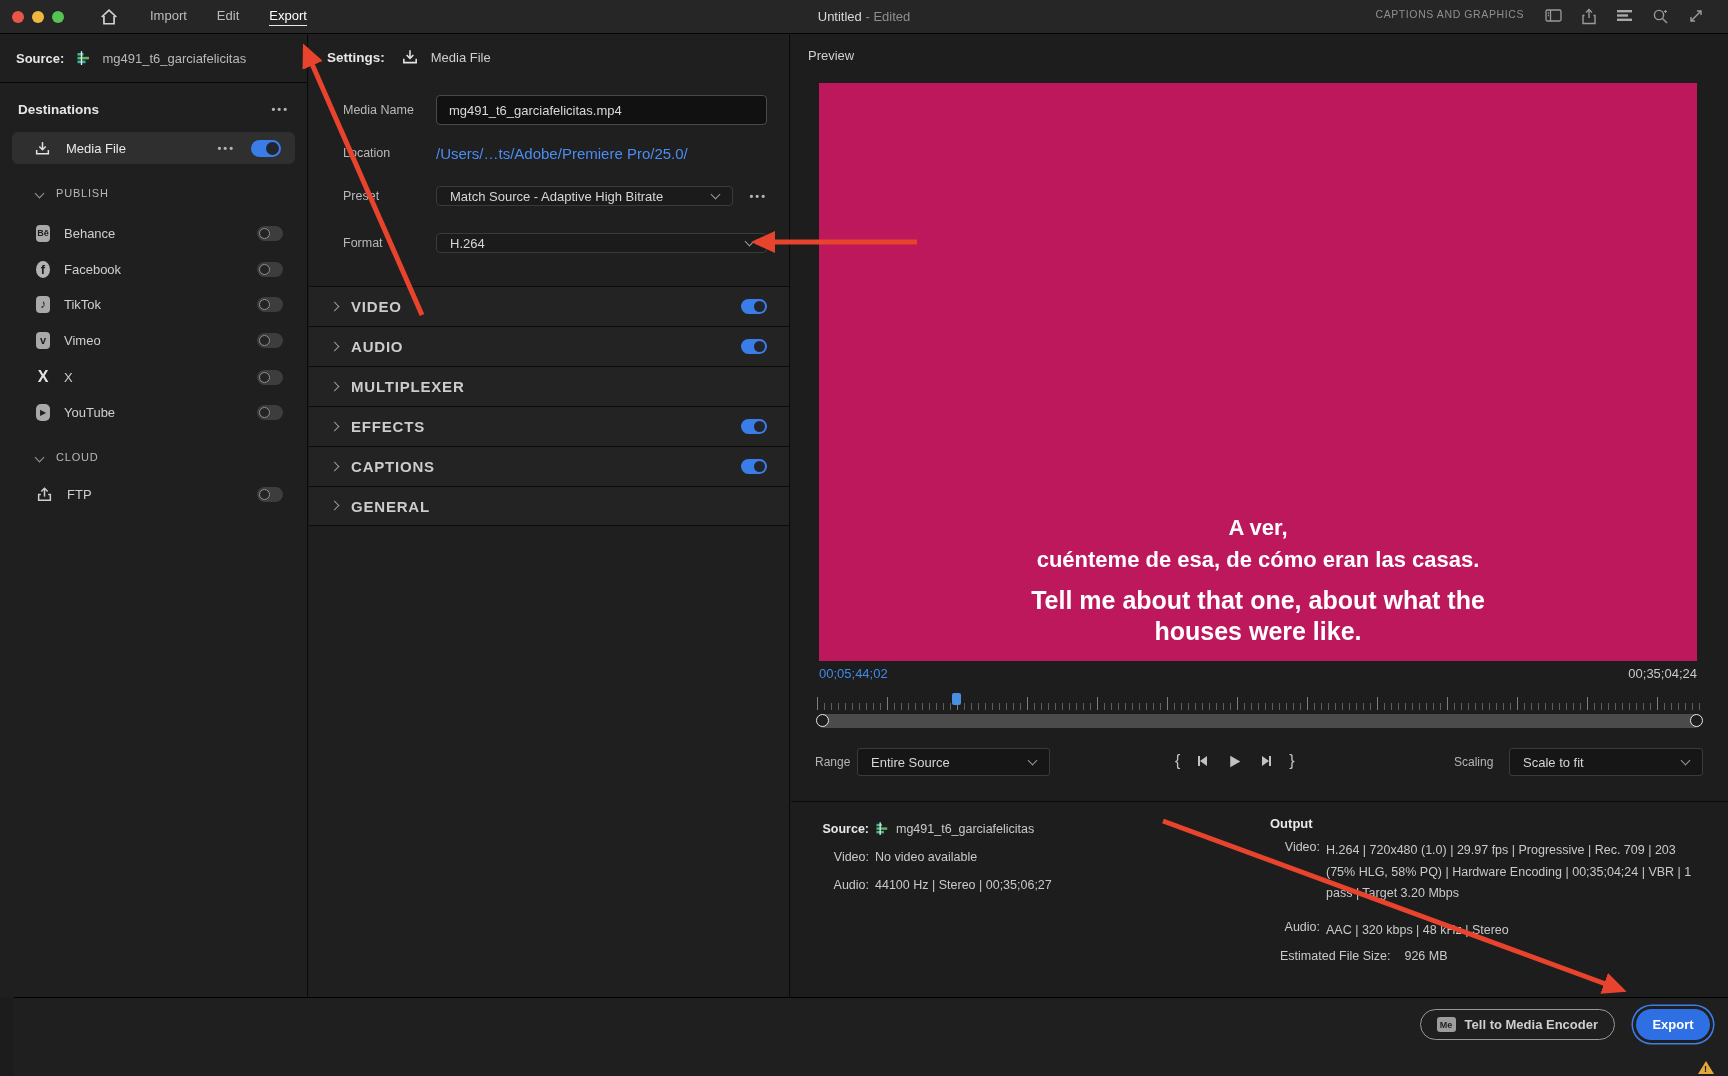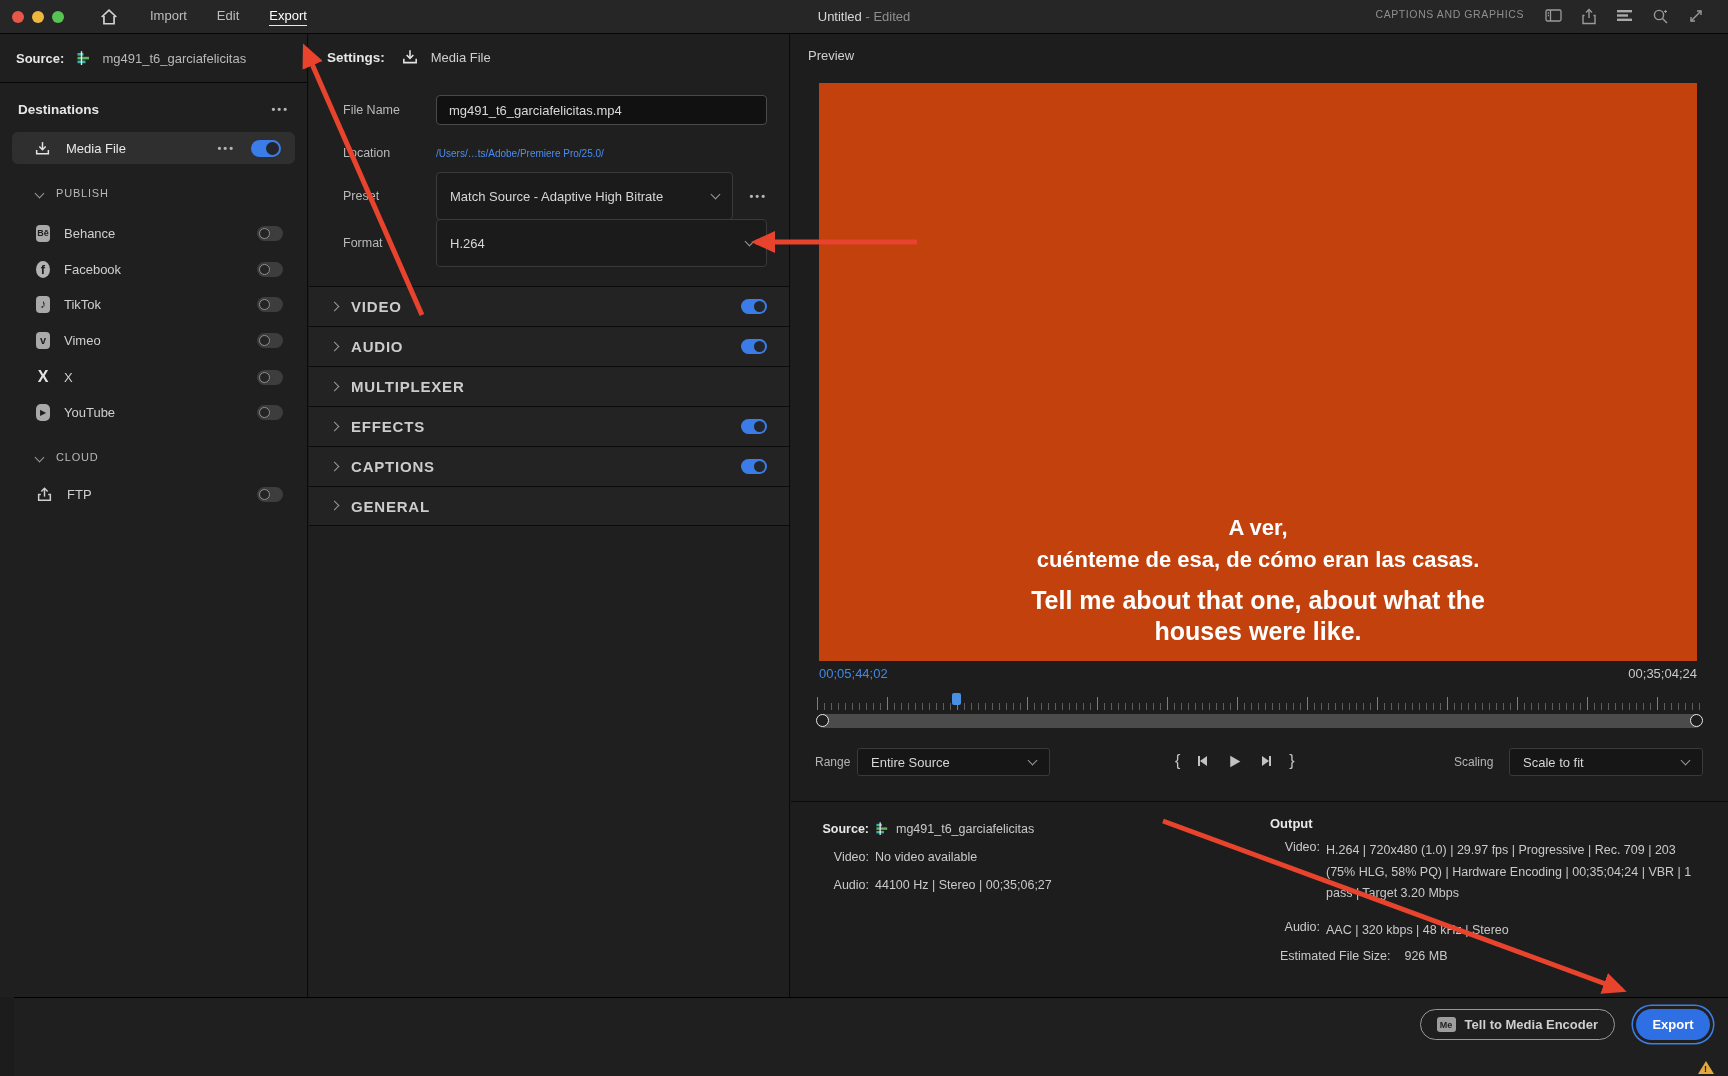--- a/index.html
+++ b/index.html
@@ -69,37 +69,37 @@
   #settings { position:absolute; top:34px; left:309px; width:481px; bottom:79px; background:#1f1f1f;
               border-right:1px solid #0a0a0a; }
   .settings-header { position:absolute; top:14px; left:18px; display:flex; align-items:center; }
   .settings-header .hl { font-weight:bold; font-size:13.5px; color:#e6e6e6; }
   .settings-header .icon-svg { margin:0 12px 0 16px; }
   .settings-header .hv { font-size:13px; color:#cfcfcf; }
   .f-row { position:absolute; left:34px; width:424px; height:30px; display:flex; align-items:center; }
   .f-label { width:93px; font-size:12.5px; color:#b9b9b9; flex:none; }
   .txt-input { flex:1; height:30px; background:#111111; border:1px solid #4a4a4a; border-radius:4px;
                padding:0 12px; color:#d9d9d9; font-size:13px; outline:none; }
-  .link { font-size:10px; color:#4a8df2; }
-  .dd { flex:1; height:48px; background:#1b1b1b; border:1px solid #3a3a3a; border-radius:4px;
+  .link { font-size:15px; color:#4a8df2; }
+  .dd { flex:1; height:20px; background:#1b1b1b; border:1px solid #3a3a3a; border-radius:4px;
         display:flex; align-items:center; padding:0 13px; font-size:13px; color:#d6d6d6; }
   .dd .chev { margin-left:auto; margin-bottom:3px; }
   .f-more { margin-left:16px; }
   #sections { position:absolute; top:252px; left:0; right:0; }
   .sec-row { height:40px; background:#232323; border-top:1px solid #0b0b0b; display:flex; align-items:center;
              padding:0 22px; }
   .sec-row:last-child { border-bottom:1px solid #0b0b0b; }
   .sec-row .chev { margin-bottom:1px; }
   .sec-label { font-size:15px; font-weight:bold; letter-spacing:.8px; color:#cccccc; margin-left:13px; }
   .sec-row .tgl { margin-left:auto; }
 
   
   #preview { position:absolute; top:34px; left:791px; right:0; bottom:79px; background:#1d1d1d; }
   .preview-title { position:absolute; top:14px; left:17px; font-size:13px; color:#cfcfcf; }
-  #video { position:absolute; left:28px; top:49px; width:878px; height:578px; background:#c2410c; }
+  #video { position:absolute; left:28px; top:49px; width:878px; height:578px; background:#be185d; }
   .captions { position:absolute; bottom:14px; left:0; right:0; text-align:center; color:#ffffff; }
   .cap-es { font-size:22px; font-weight:700; line-height:32px; }
   .cap-en { font-size:25px; font-weight:800; line-height:31px; margin-top:9px; }
   .tc-row { position:absolute; top:632px; left:28px; width:878px; display:flex; justify-content:space-between;
             font-size:13px; }
   .tc-current { color:#4189e8; }
   .tc-total { color:#c9c9c9; }
   .ruler { position:absolute; left:26px; width:885px; top:659px; height:17px;
            background-image:
              repeating-linear-gradient(90deg,#7e7e7e 0 1px,transparent 1px 70px),
@@ -307,21 +307,21 @@
       <svg class="icon-svg" width="18" height="18" viewBox="0 0 16 16" fill="none" stroke="#e3e3e3" stroke-width="1.4">
         <path d="M8 2v7"></path>
           <path d="M5 6.2 8 9.2l3-3"></path>
           <path d="M2.5 9.5V13h11V9.5"></path>
       </svg>
     </span>
     <span class="hv">Media File</span>
   </div>
 
   <div class="f-row" style="top:61px;">
-    <span class="f-label">File Name</span>
+    <span class="f-label">Media Name</span>
     <input class="txt-input" type="text" value="mg491_t6_garciafelicitas.mp4" style="">
   </div>
   <div class="f-row" style="top:104px;">
     <span class="f-label">Location</span>
     <span class="link">/Users/…ts/Adobe/Premiere Pro/25.0/</span>
   </div>
   <div class="f-row" style="top:147px;">
     <span class="f-label">Preset</span>
     <span class="dd">
       <span>Match Source - Adaptive High Bitrate</span>

